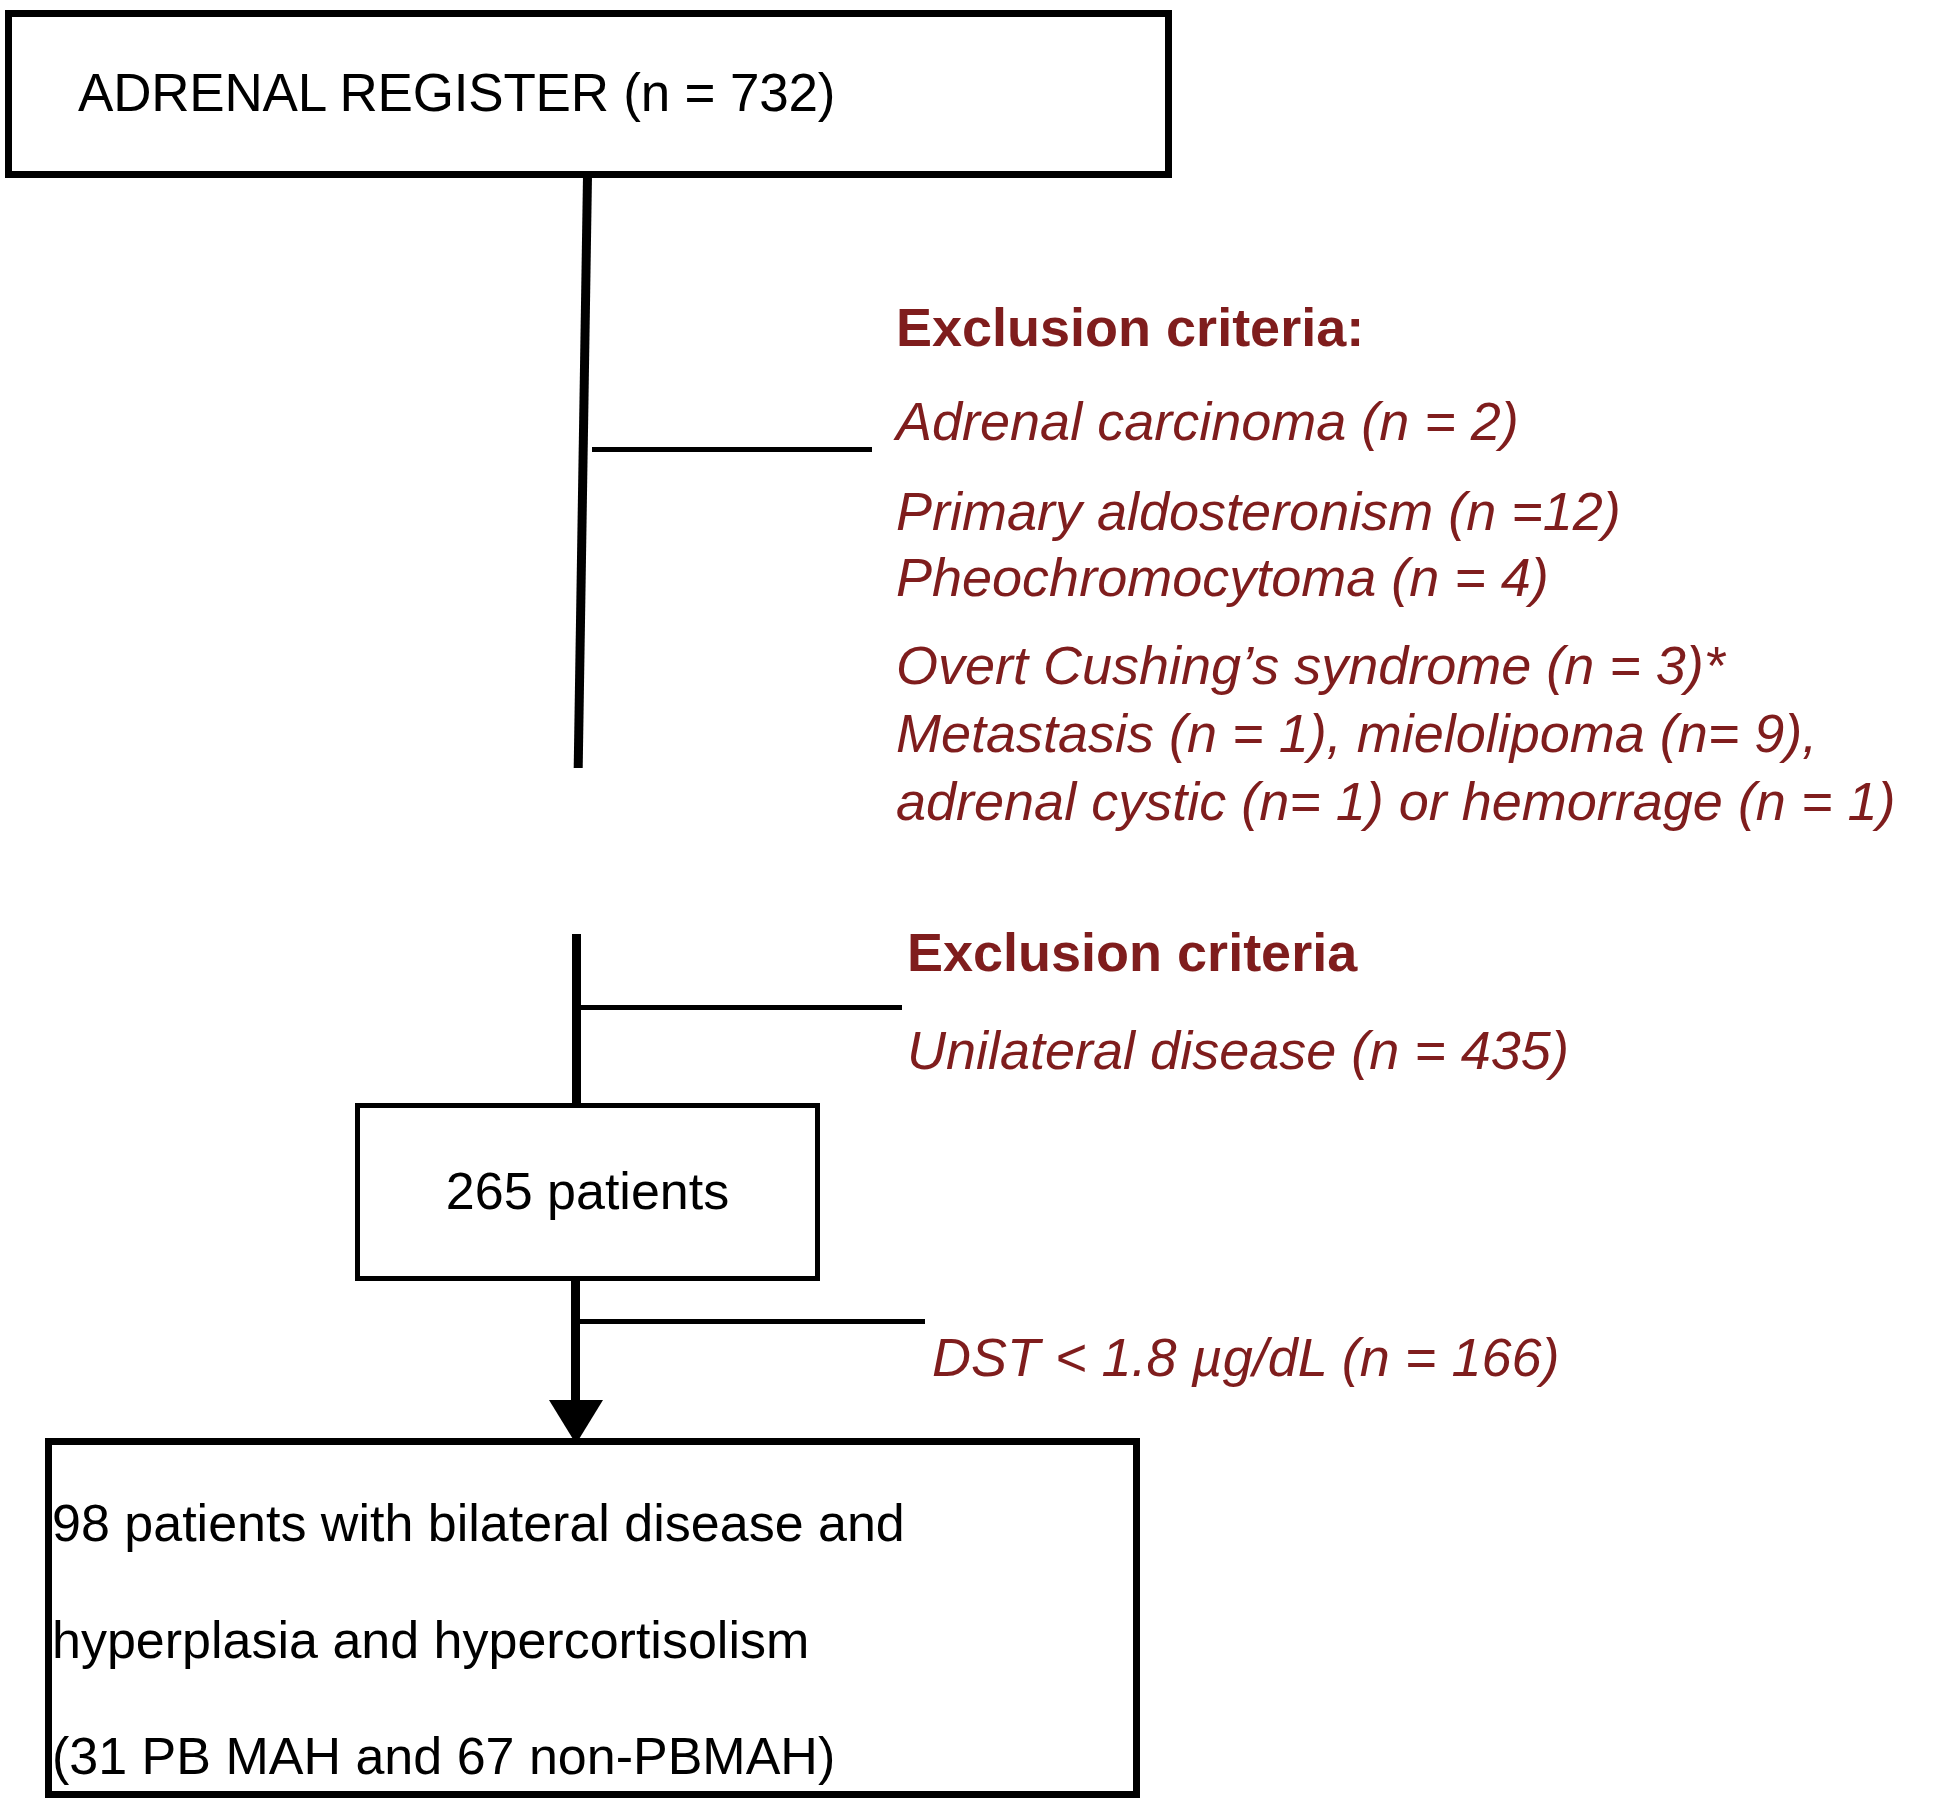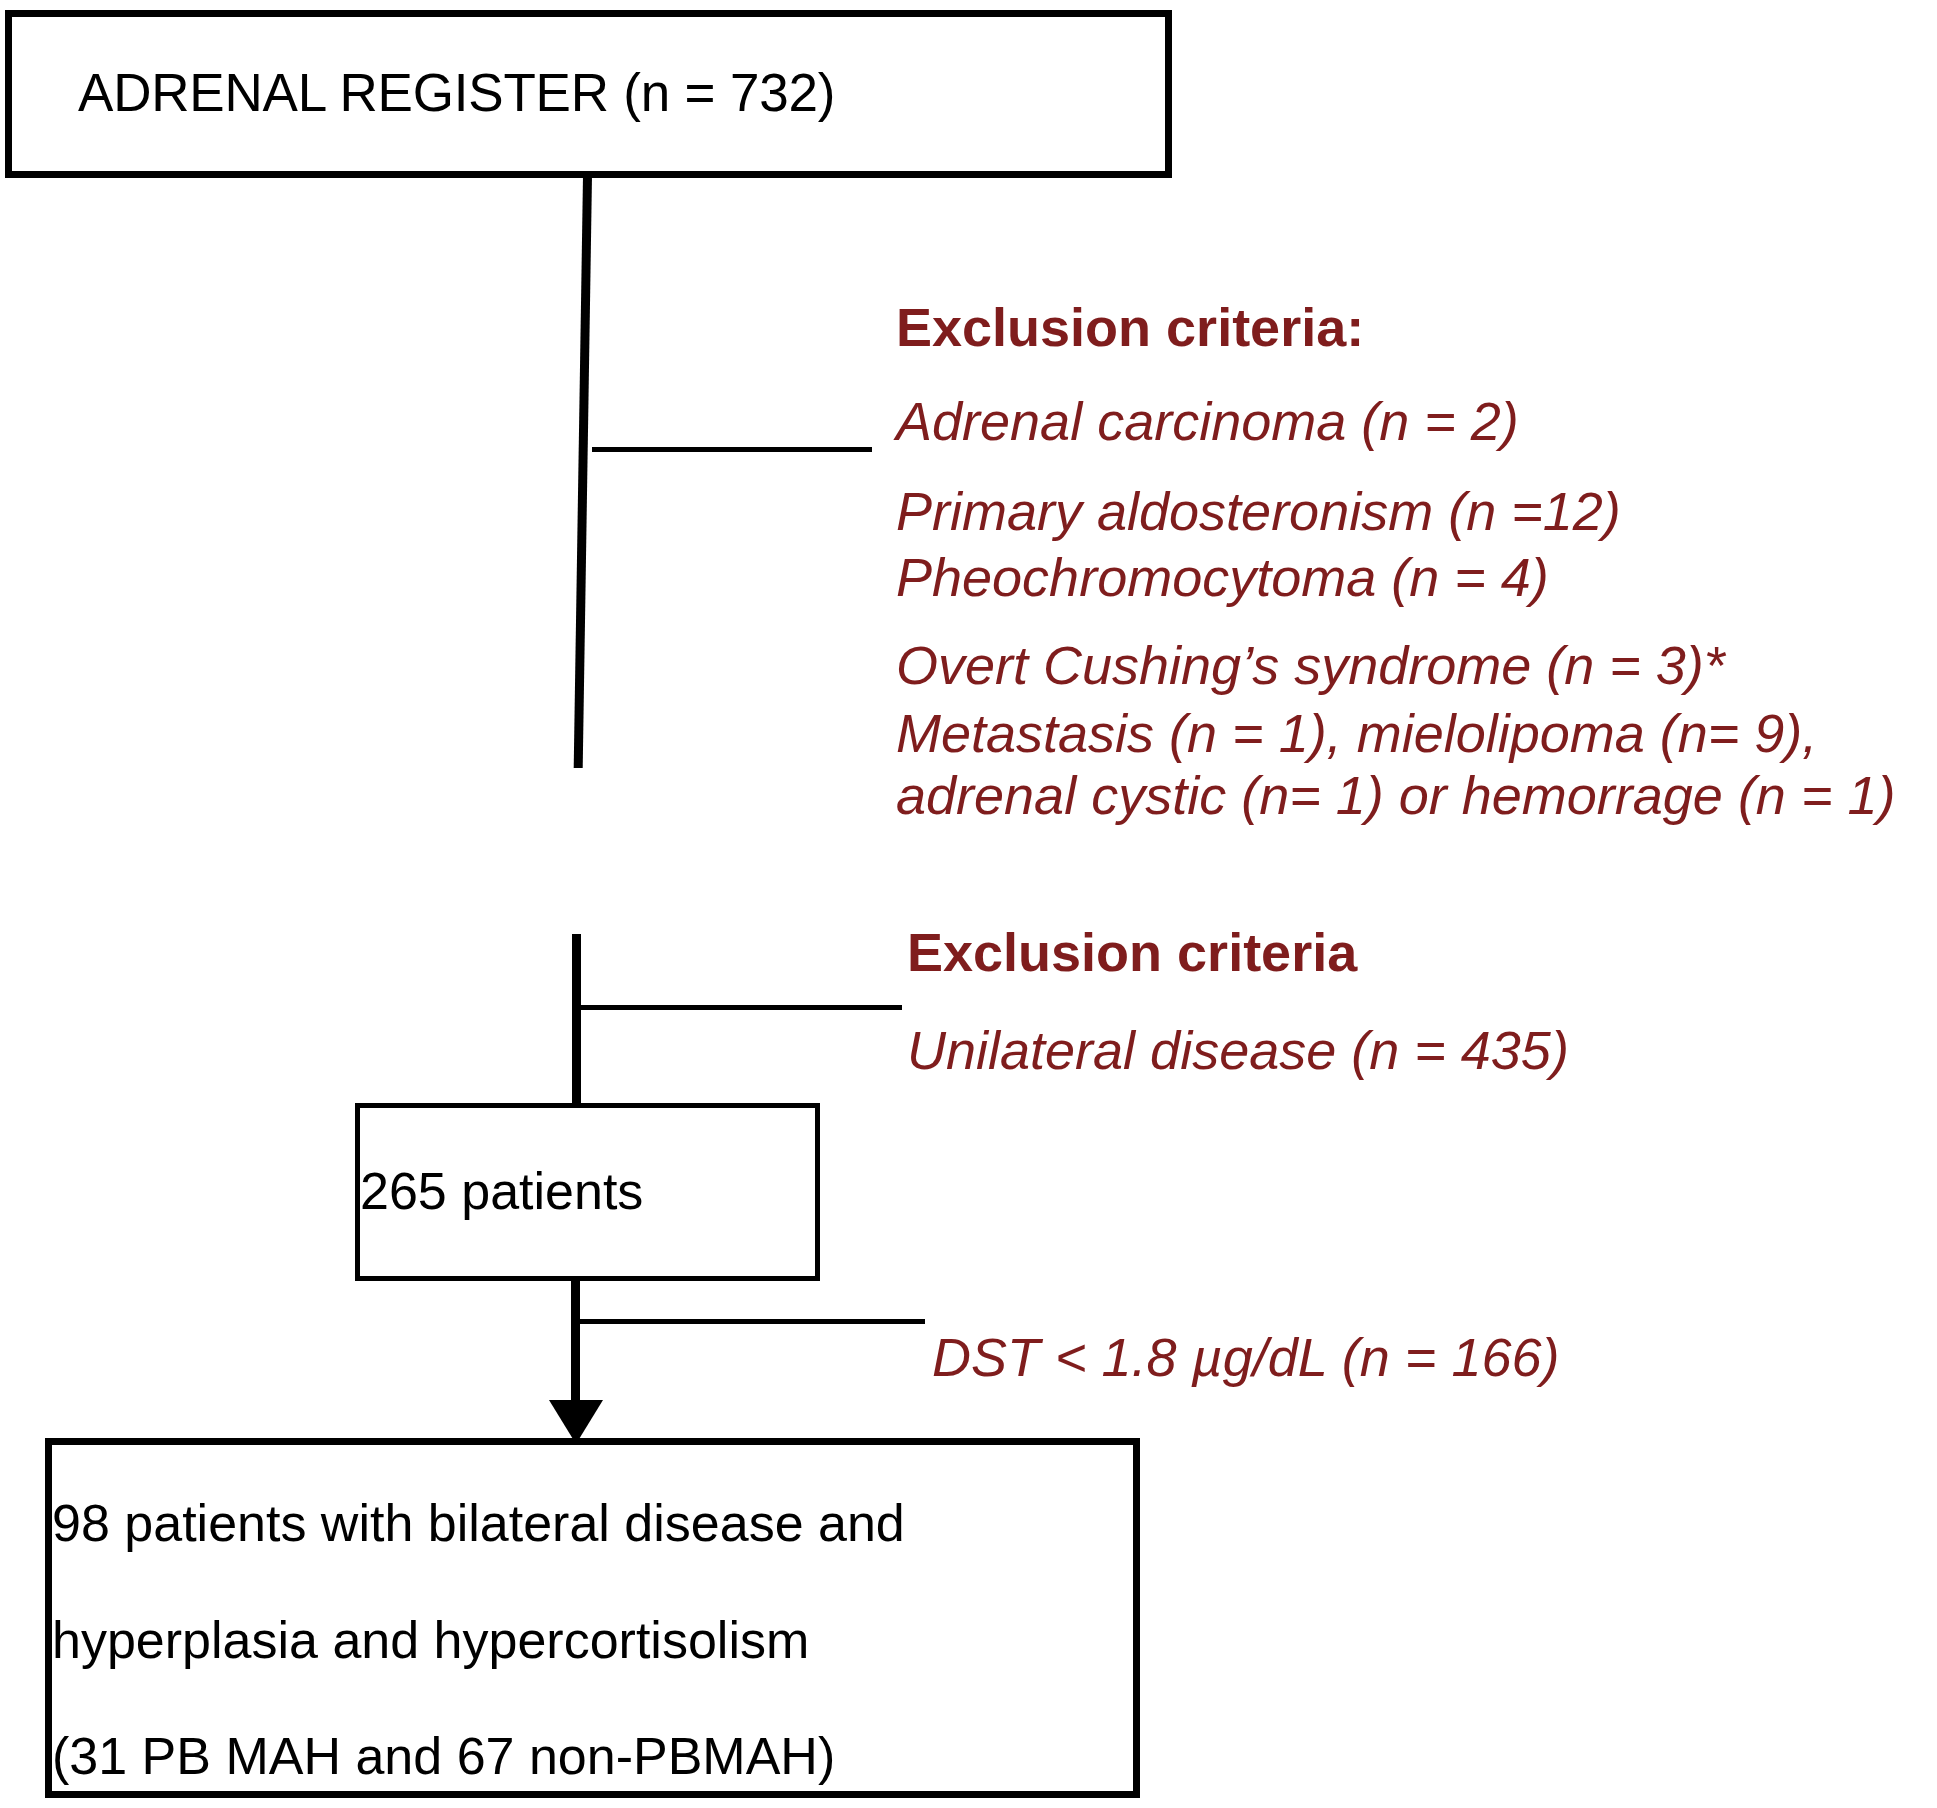--- a/index.html
+++ b/index.html
@@ -63,20 +63,21 @@
     align-items: center;
   }
   #box-700 .node-line { font-size: 52px; }
 
   
   #box-265 {
     left: 355px;
     top: 1103px;
     width: 465px;
     height: 178px;
+    align-items: center;
   }
   #box-265 .node-line { font-size: 52px; }
 
   
   #box-final {
     left: 45px;
     top: 1438px;
     width: 1095px;
     height: 360px;
     padding: 0 0 16px 0;
@@ -174,21 +175,21 @@
     font-size: 54px;
   }
 
   #ann-exclusion-1 { left: 896px; top: 300px; }
   #ann-exclusion-1 .ann-head { line-height: 1.0; }
   #ann-exclusion-1 .i1 { margin-top: 40px; line-height: 1.0; }
   #ann-exclusion-1 .i2 { margin-top: 36px; line-height: 1.0; }
   #ann-exclusion-1 .i3 { margin-top: 12px; line-height: 1.0; }
   #ann-exclusion-1 .i4 { margin-top: 34px; line-height: 1.0; }
   #ann-exclusion-1 .i5 { margin-top: 14px; line-height: 1.0; }
-  #ann-exclusion-1 .i6 { margin-top: 8px; line-height: 1.0; }
+  #ann-exclusion-1 .i6 { margin-top: 14px; line-height: 1.0; }
 
   #ann-exclusion-2 { left: 907px; top: 925px; }
   #ann-exclusion-2 .ann-head { line-height: 1.0; }
   #ann-exclusion-2 .i1 { margin-top: 44px; line-height: 1.0; }
 
   #ann-dst { left: 932px; top: 1330px; }
   #ann-dst .ann-item { line-height: 1.0; }
 </style>
 </head>
 <body>

